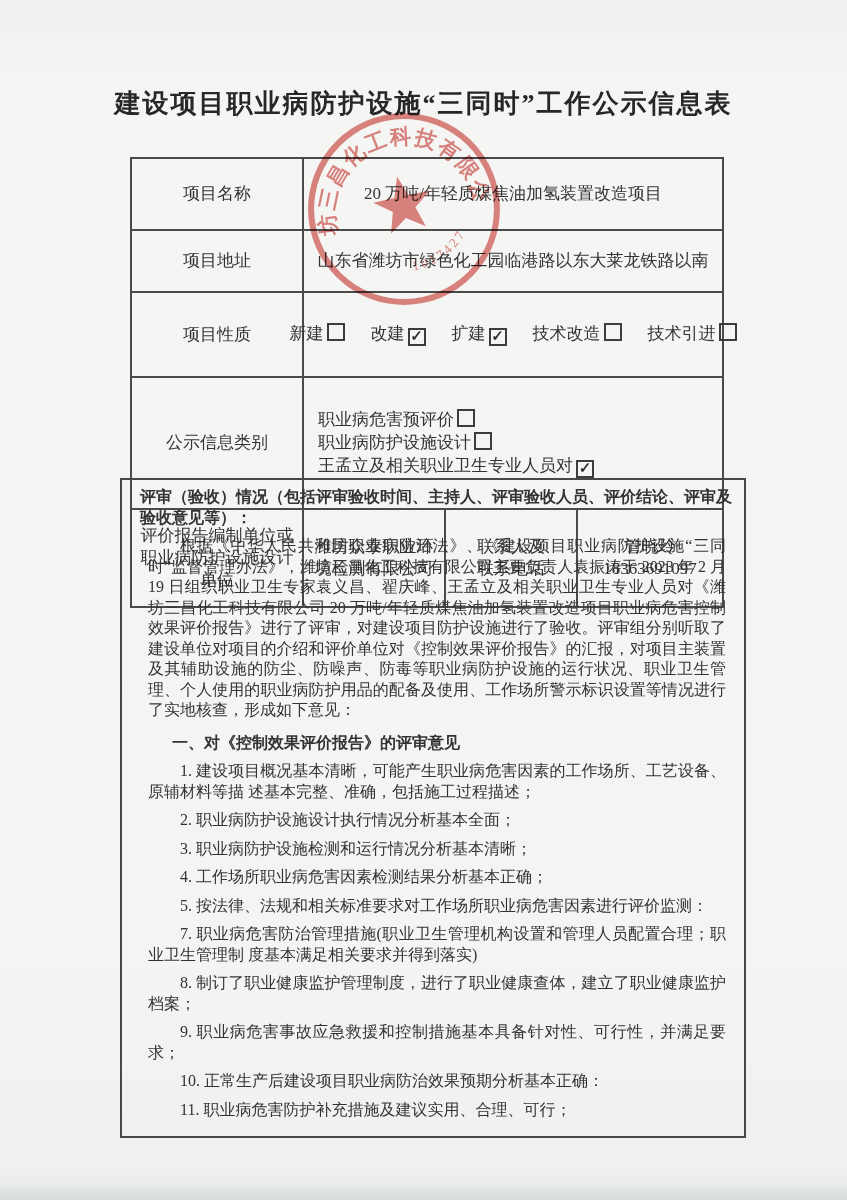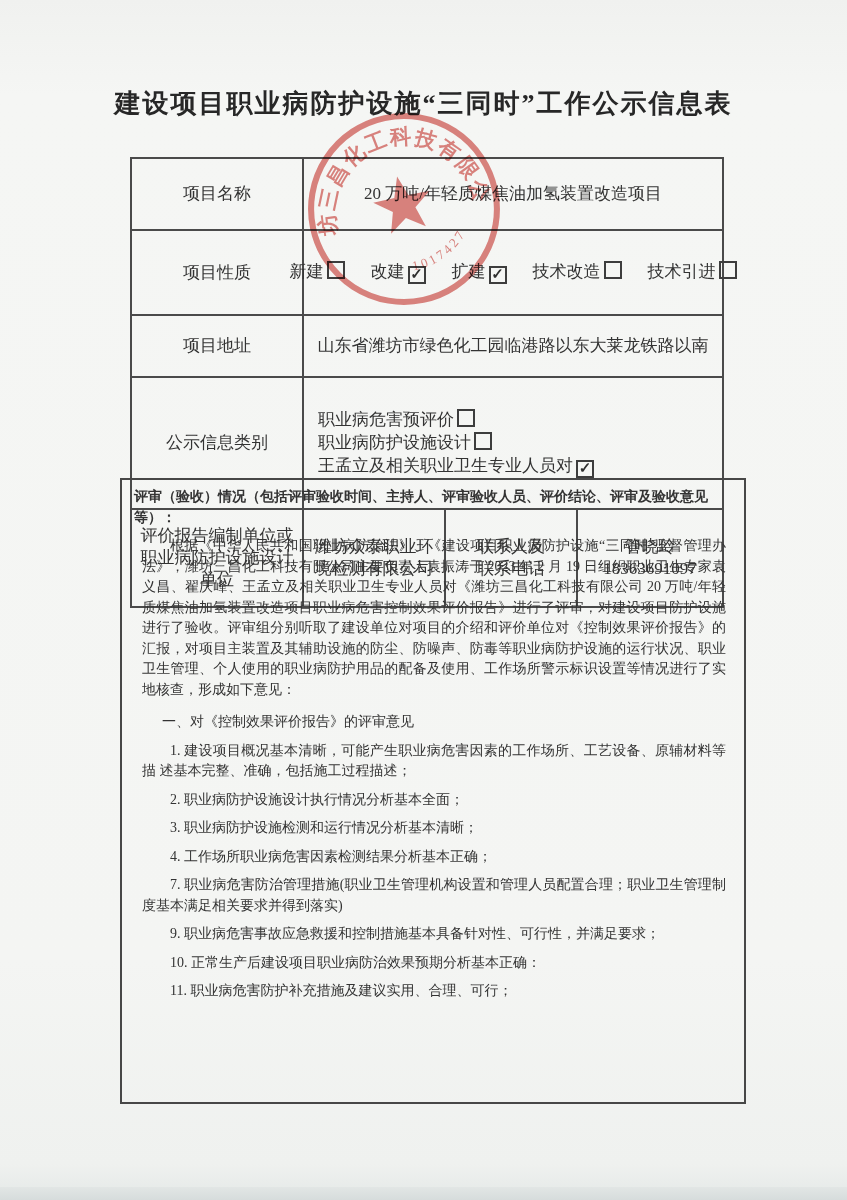--- a/index.html
+++ b/index.html
@@ -45,27 +45,27 @@
     vertical-align:-2px; line-height:12px; text-align:center;
     font-weight:bold; font-size:15px; color:#2f2f2f;
     position:relative;
   }
   .cb.checked { overflow:visible; }
   
   .review {
     position:absolute; left:120px; top:478px; width:626px;
     box-sizing:border-box; border:2px solid #474747;
     background:transparent;
-    padding:7px 10px 8px 12px;
-    font-size:14px; line-height:20.5px; color:#333;
+    padding:7px 10px 8px 18px;
+    font-size:16px; line-height:20.5px; color:#333;
     min-height:626px;
   }
   .review .rv-head { font-weight:bold; }
   .review p { margin:8px; text-indent:2em; text-align:justify; }
-  .review .rv-sub { font-weight:normal; text-indent:2em;margin-top:12px; }
+  .review .rv-sub { font-weight:bold; text-indent:2em;margin-top:12px; }
   
   .seal {
     position:absolute; left:303px; top:108px; width:202px; height:202px;
     opacity:0.82; mix-blend-mode:multiply; pointer-events:none;
   }
 </style>
 </head>
 <body>
 
 <div class="page">
@@ -78,28 +78,28 @@
         <col style="width:142px">
         <col style="width:132px">
         <col style="width:146px">
       </colgroup>
     <tbody>
         <tr>
       <td style="height:54px">项目名称</td>
       <td colspan="3">20 万吨/年轻质煤焦油加氢装置改造项目</td>
     </tr>
     <tr>
+      <td style="height:44px">项目地址</td>
+      <td colspan="3">山东省潍坊市绿色化工园临港路以东大莱龙铁路以南</td>
+    </tr>
+    <tr>
       <td style="height:40px">项目性质</td>
       <td colspan="3">
         <div class="opts" id="nature-opts"><span class="opt"><span>新建</span><span class="cb"></span></span><span class="opt"><span>改建</span><span class="cb checked">✓</span></span><span class="opt"><span>扩建</span><span class="cb checked">✓</span></span><span class="opt"><span>技术改造</span><span class="cb"></span></span><span class="opt"><span>技术引进</span><span class="cb"></span></span></div>
       </td>
-    </tr>
-    <tr>
-      <td style="height:44px">项目地址</td>
-      <td colspan="3">山东省潍坊市绿色化工园临港路以东大莱龙铁路以南</td>
     </tr>
     <tr>
       <td style="height:72px">公示信息类别</td>
       <td colspan="3" class="left">
         <div class="optlines" id="category-opts"><div class="optline"><span class="opt"><span>职业病危害预评价</span><span class="cb"></span></span></div><div class="optline"><span class="opt"><span>职业病防护设施设计</span><span class="cb"></span></span></div><div class="optline"><span class="opt"><span>王孟立及相关职业卫生专业人员对</span><span class="cb checked">✓</span></span></div></div>
       </td>
     </tr>
     <tr>
       <td style="height:80px">评价报告编制单位或
 职业病防护设施设计
@@ -130,21 +130,23 @@
 
   <div class="review">
     <div class="rv-head">评审（验收）情况（包括评审验收时间、主持人、评审验收人员、评价结论、评审及验收意见等）：</div>
     <p>根据《中华人民共和国职业病防治法》、《建设项目职业病防护设施“三同时”监督管理办法》，潍坊三昌化工科技有限公司主要负责人袁振涛于 2023 年 2 月 19 日组织职业卫生专家袁义昌、翟庆峰、王孟立及相关职业卫生专业人员对《潍坊三昌化工科技有限公司 20 万吨/年轻质煤焦油加氢装置改造项目职业病危害控制效果评价报告》进行了评审，对建设项目防护设施进行了验收。评审组分别听取了建设单位对项目的介绍和评价单位对《控制效果评价报告》的汇报，对项目主装置及其辅助设施的防尘、防噪声、防毒等职业病防护设施的运行状况、职业卫生管理、个人使用的职业病防护用品的配备及使用、工作场所警示标识设置等情况进行了实地核查，形成如下意见：</p>
     <div class="rv-sub">一、对《控制效果评价报告》的评审意见</div>
     <div id="review-items">
         <p>1. 建设项目概况基本清晰，可能产生职业病危害因素的工作场所、工艺设备、原辅材料等描 述基本完整、准确，包括施工过程描述；</p>
         <p>2. 职业病防护设施设计执行情况分析基本全面；</p>
         <p>3. 职业病防护设施检测和运行情况分析基本清晰；</p>
         <p>4. 工作场所职业病危害因素检测结果分析基本正确；</p>
+        <p>5. 按法律、法规和相关标准要求对工作场所职业病危害因素进行评价监测：</p>
         <p>7. 职业病危害防治管理措施(职业卫生管理机构设置和管理人员配置合理；职业卫生管理制 度基本满足相关要求并得到落实)</p>
+        <p>8. 制订了职业健康监护管理制度，进行了职业健康查体，建立了职业健康监护档案；</p>
         <p>9. 职业病危害事故应急救援和控制措施基本具备针对性、可行性，并满足要求；</p>
         <p>10. 正常生产后建设项目职业病防治效果预期分析基本正确：</p>
         <p>11. 职业病危害防护补充措施及建议实用、合理、可行；</p>
       </div>
   </div>
 
   <div class="scan-strip"></div>
 </div>
 
 </body></html>

